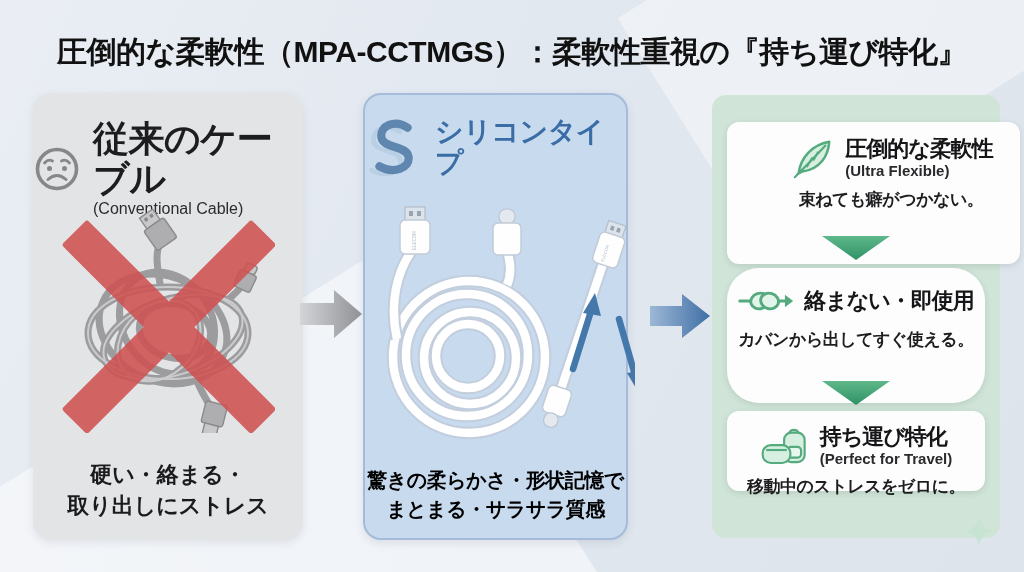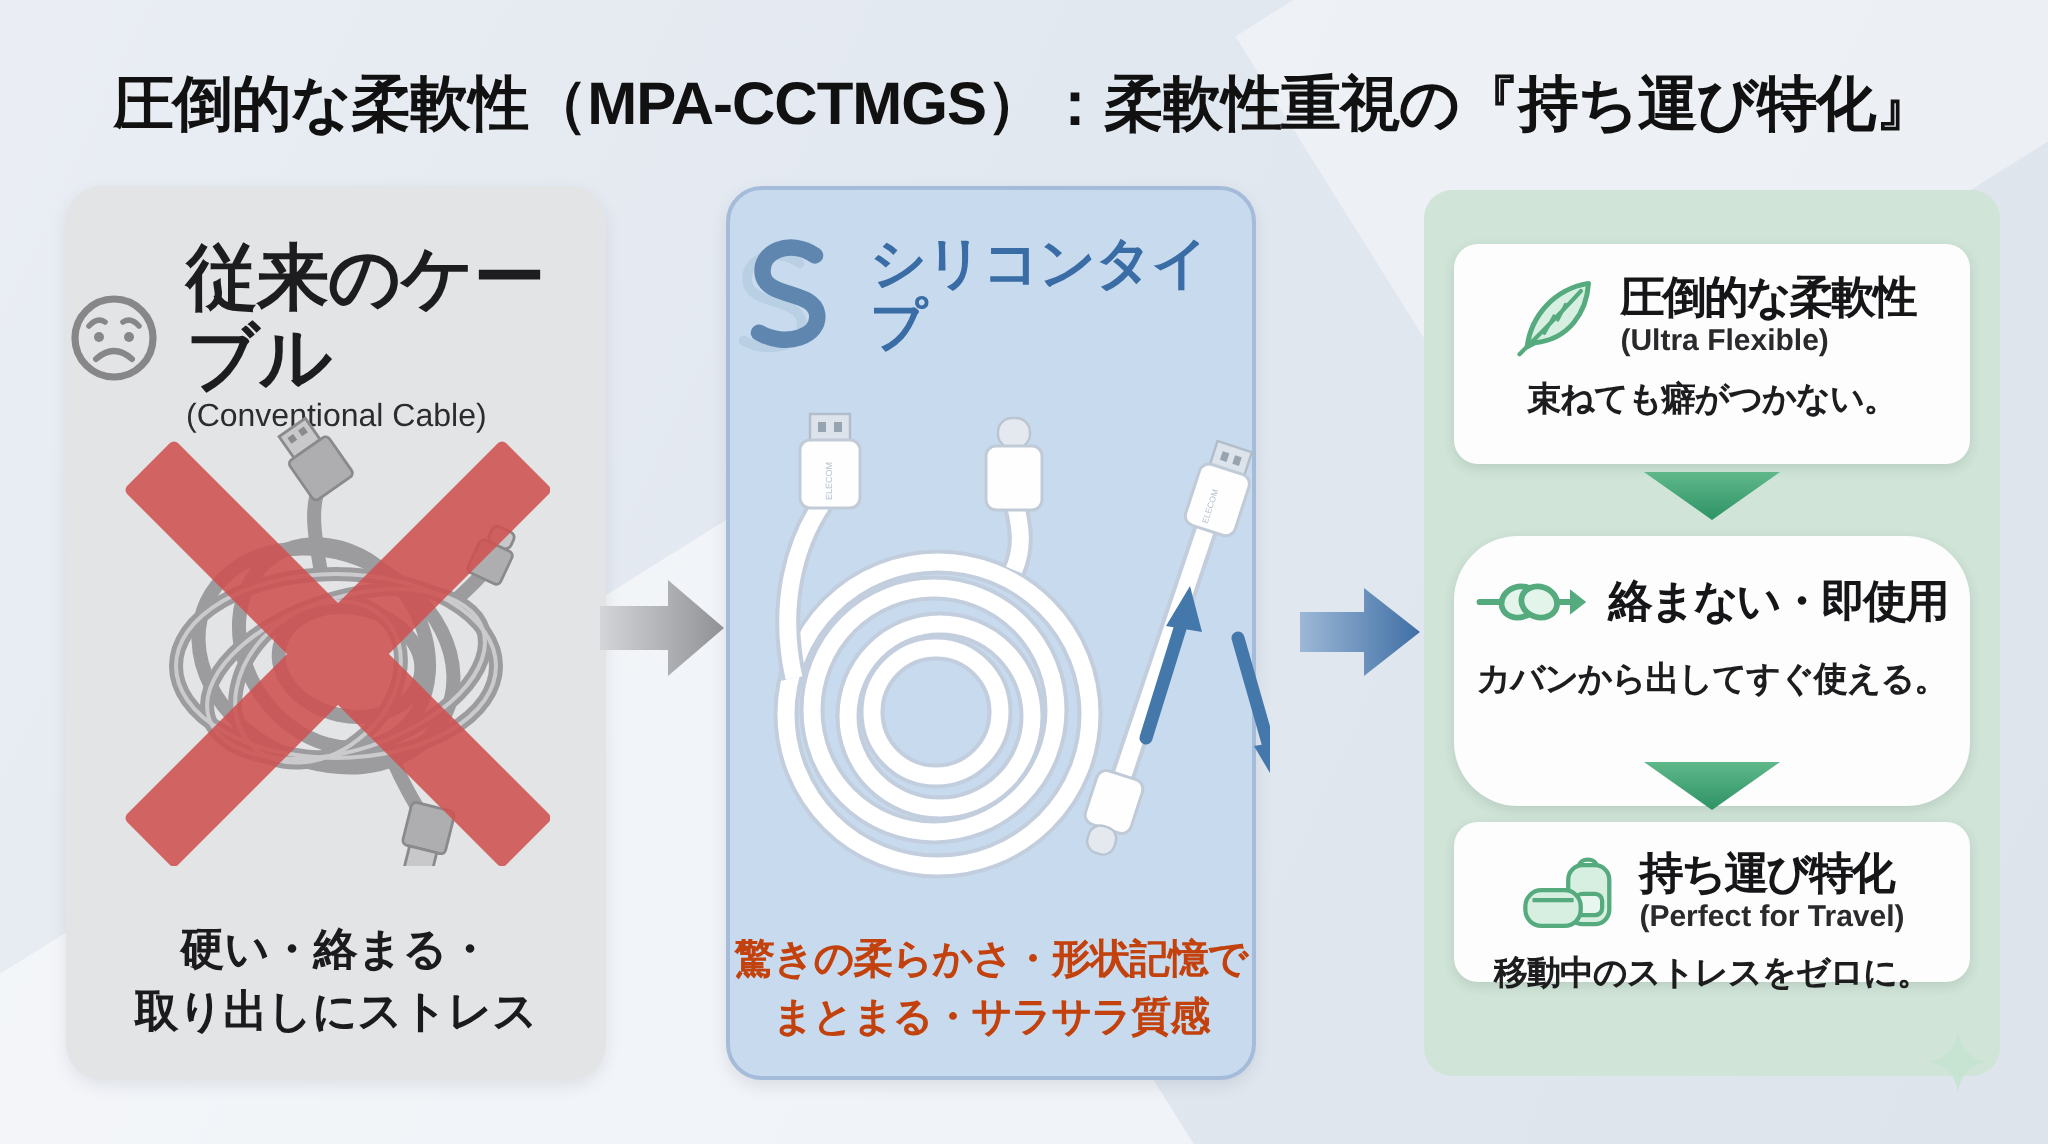--- a/index.html
+++ b/index.html
@@ -30,29 +30,29 @@
   .p-sub{font-size:16px;font-weight:500;color:#2c2c2e;margin-top:2px;}
   .mid-title{font-size:28px;font-weight:800;color:#3a6da6;line-height:1.1;letter-spacing:-.5px;}
   .mid-model{font-size:19px;font-weight:700;color:#25384d;margin-top:3px;}
 
   .illus{position:absolute;left:50%;transform:translateX(-50%);}
   .illus-left{top:112px;}
   .illus-mid{top:104px;}
 
   .caption{position:absolute;left:0;width:100%;text-align:center;font-weight:800;}
   .caption-left{bottom:18px;font-size:22px;line-height:1.4;color:#1b1b1d;}
-  .caption-mid{bottom:14px;font-size:20px;line-height:1.45;color:#c2410c;letter-spacing:-.5px;}
+  .caption-mid{bottom:14px;font-size:20px;line-height:1.45;color:#000000;letter-spacing:-.5px;}
 
   .flow-arrow{position:absolute;z-index:6;}
   .arrow-gray{left:300px;top:284px;}
   .arrow-blue{left:650px;top:289px;}
 
   .card{position:absolute;left:15px;width:258px;background:#fdfdfe;border-radius:12px;
     box-shadow:0 2px 6px rgba(40,80,60,.14);}
-  .card-1{top:27px;height:110px;}
+  .card-1{top:27px;height:142px;padding-left:35px;}
   .card-2{top:173px;height:135px;border-radius:32px;}
   .card-3{top:316px;height:80px;}
   .card-head{display:flex;align-items:center;justify-content:center;gap:10px;margin-top:13px;}
   .card-title{font-size:22px;font-weight:800;color:#161618;letter-spacing:-1px;line-height:1.05;}
   .card-sub{font-size:15px;font-weight:600;color:#2a2a2c;margin-top:2px;}
   .card-desc{text-align:center;font-size:17px;font-weight:700;color:#1d1d1f;margin-top:7px;letter-spacing:-.5px;}
 
   .down-tri{position:absolute;left:50%;transform:translateX(-50%);}
   .tri-1{top:141px;}
   .tri-2{top:286px;}

